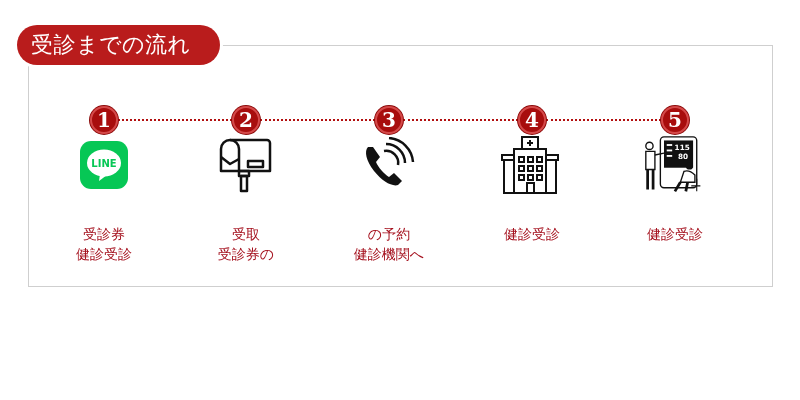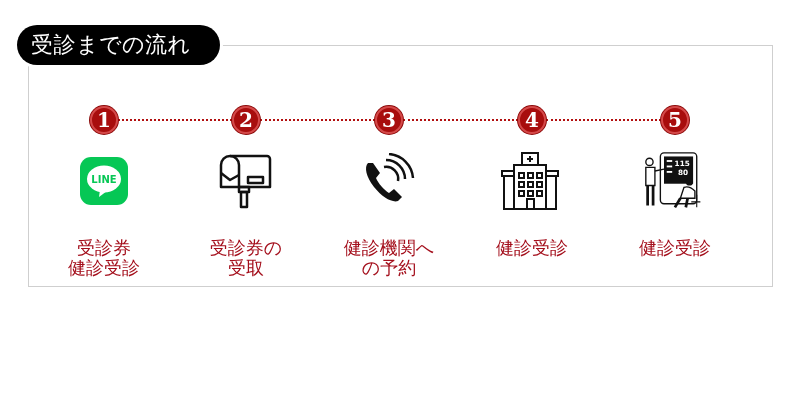--- a/index.html
+++ b/index.html
@@ -5,45 +5,45 @@
   * { box-sizing: border-box; margin: 0; padding: 0; }
   html, body { width: 800px; height: 400px; background: #ffffff; overflow: hidden; }
   body { position: relative; font-family: "DejaVu Sans", "Liberation Sans", sans-serif; }
 
   .frame {
     position: absolute; left: 28px; top: 45px; width: 745px; height: 242px;
     border: 1.5px solid #cfcfcf;
   }
   .title-pill {
     position: absolute; left: 17px; top: 25px; width: 203px; height: 40px;
-    background: #000000; border-radius: 20px;
+    background: #b91c1c; border-radius: 20px;
     color: #ffffff; font-size: 22px; line-height: 40px;
     padding-left: 14px; letter-spacing: 0.5px;
     box-shadow: 0 0 0 3px #ffffff;
   }
 
   .dotline {
     position: absolute; top: 119px; height: 0;
     border-top: 2px dotted #b20f0f;
   }
 
   .step-num {
     position: absolute; width: 28px; height: 28px; top: 106px;
     border-radius: 50%; background: #a80d0d;
     box-shadow: inset 0 0 0 2px #d44a4a, 0 0 0 1px #8a0a0a;
     color: #ffffff; font-weight: bold; font-size: 20px;
     text-align: center; line-height: 28px;
     font-family: "DejaVu Serif", "Liberation Serif", serif;
   }
 
-  .icon { position: absolute; top: 148px; width: 60px; height: 66px; display: flex; align-items: center; justify-content: center; }
+  .icon { position: absolute; top: 132px; width: 60px; height: 66px; display: flex; align-items: center; justify-content: center; }
 
   .label {
     position: absolute; top: 224px; width: 140px; text-align: center;
-    color: #a40f1c; font-size: 18px; line-height: 20px; margin-top: 14px;
+    color: #a40f1c; font-size: 14px; line-height: 20px;
   }
 </style>
 </head>
 <body>
 
 <div class="frame"></div>
 <div class="title-pill">受診までの流れ</div>
 
 <div class="dotline" style="left:118px; width:114px;"></div>
 <div class="dotline" style="left:260px; width:115px;"></div>
@@ -124,25 +124,25 @@
     <path d="M40 52 L34 62 M48 52 L46 62" stroke="#111" stroke-width="3"></path>
     <path d="M58 48 V62 M52 56 H62" stroke="#111" stroke-width="1.2" fill="none"></path>
   </svg>
 </div>
 
 <div class="label" style="left:34px;">
   <div>受診券</div>
   <div>健診受診</div>
 </div>
 <div class="label" style="left:176px;">
+  <div>受取</div>
   <div>受診券の</div>
-  <div>受取</div>
 </div>
 <div class="label" style="left:319px;">
+  <div>の予約</div>
   <div>健診機関へ</div>
-  <div>の予約</div>
 </div>
 <div class="label" style="left:462px;text-align:center;">
   <div>健診受診</div>
 </div>
 <div class="label" style="left:605px;">
   <div>健診受診</div>
 </div>
 
 </body></html>

